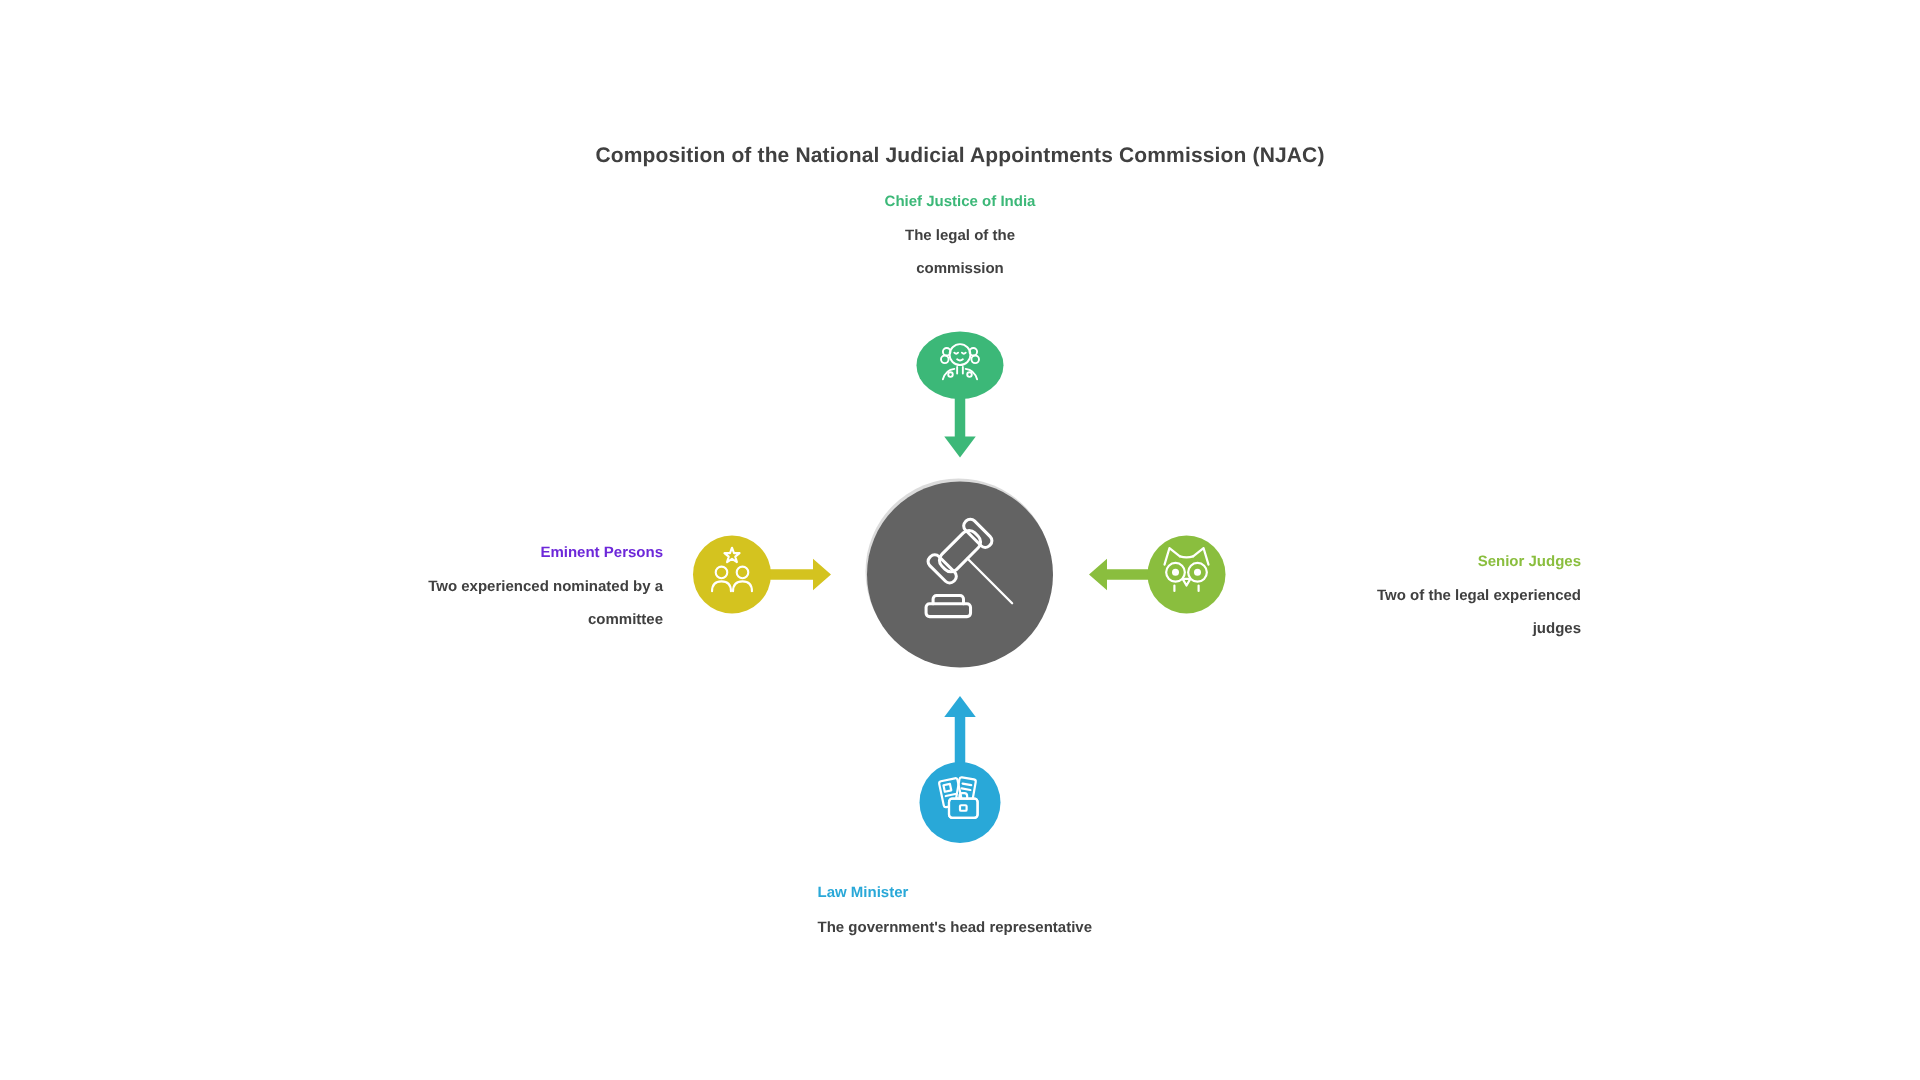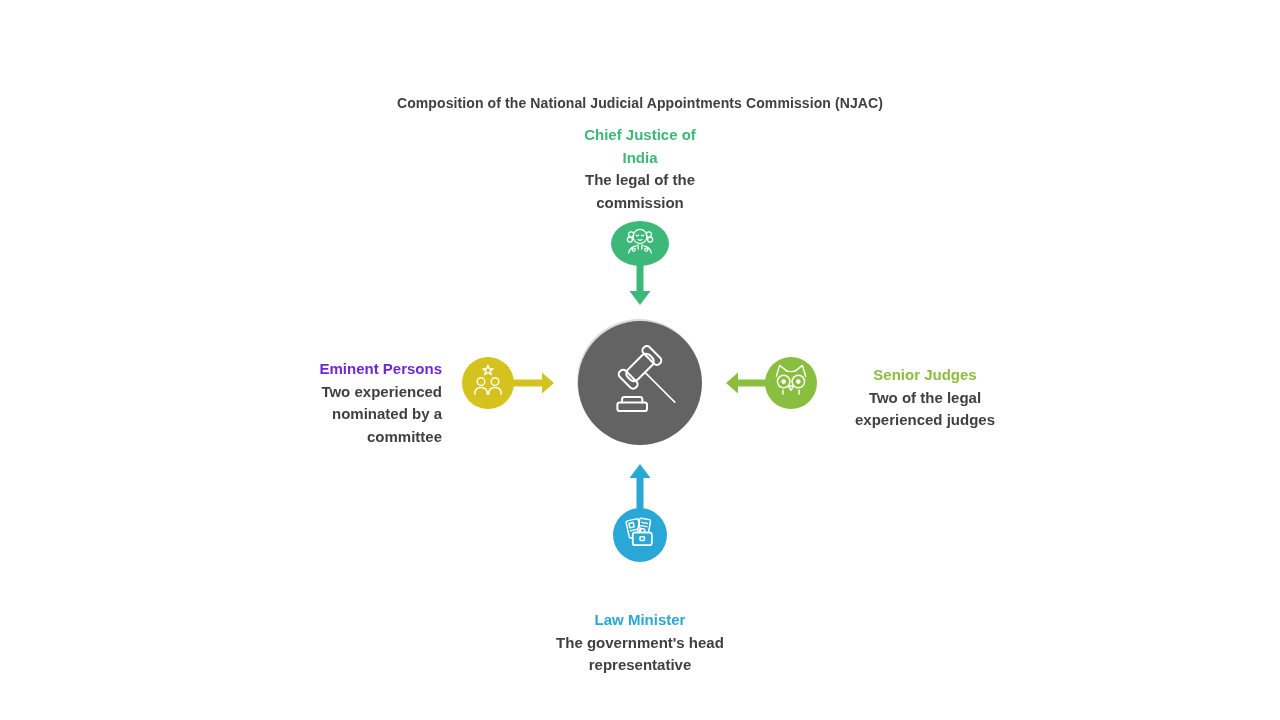--- a/index.html
+++ b/index.html
@@ -5,30 +5,30 @@
   html,body{margin:0;padding:0;background:#ffffff;}
   .canvas{
     position:relative;width:1280px;height:720px;background:#ffffff;overflow:hidden;
     font-family:"Liberation Sans", sans-serif;font-weight:bold;color:#404040;
   }
   .abs{position:absolute;}
   .title{
     top:95px;left:0;width:1280px;text-align:center;
     font-size:14px;color:#404040;letter-spacing:.1px;
   }
-  .txt{font-size:15px;line-height:22.5px;}
+  .txt{font-size:10px;line-height:22.5px;}
   .txt .nlabel{display:block;}
   .green-t{color:#3CB878;}
   .yellow-t{color:#6d28d9;}
   .olive-t{color:#8ABE3E;}
   .blue-t{color:#29A8D8;}
   .top-text{left:578px;top:124px;width:124px;text-align:center;}
   .left-text{left:282px;top:358px;width:160px;text-align:right;}
-  .right-text{left:840px;top:364px;width:170px;text-align:center;}
-  .bottom-text{left:545px;top:585px;width:190px;text-align:center;margin-top:24px;}
+  .right-text{left:884px;top:364px;width:170px;text-align:right;}
+  .bottom-text{left:545px;top:585px;width:190px;}
   .circle{border-radius:50%;display:flex;align-items:center;justify-content:center;z-index:2;}
   .top-ellipse{left:611px;top:221px;width:58px;height:45px;background:#3CB878;}
   .center-circle{
     left:578px;top:321px;width:124px;height:124px;background:#636363;
     box-shadow:-1px -2px 0 rgba(190,190,190,.55);
   }
   .left-circle{left:462px;top:357px;width:52px;height:52px;background:#D4C31F;}
   .right-circle{left:765px;top:357px;width:52px;height:52px;background:#8ABE3E;}
   .bottom-circle{left:613px;top:508px;width:54px;height:54px;background:#29A8D8;}
   .arrow{z-index:1;}

